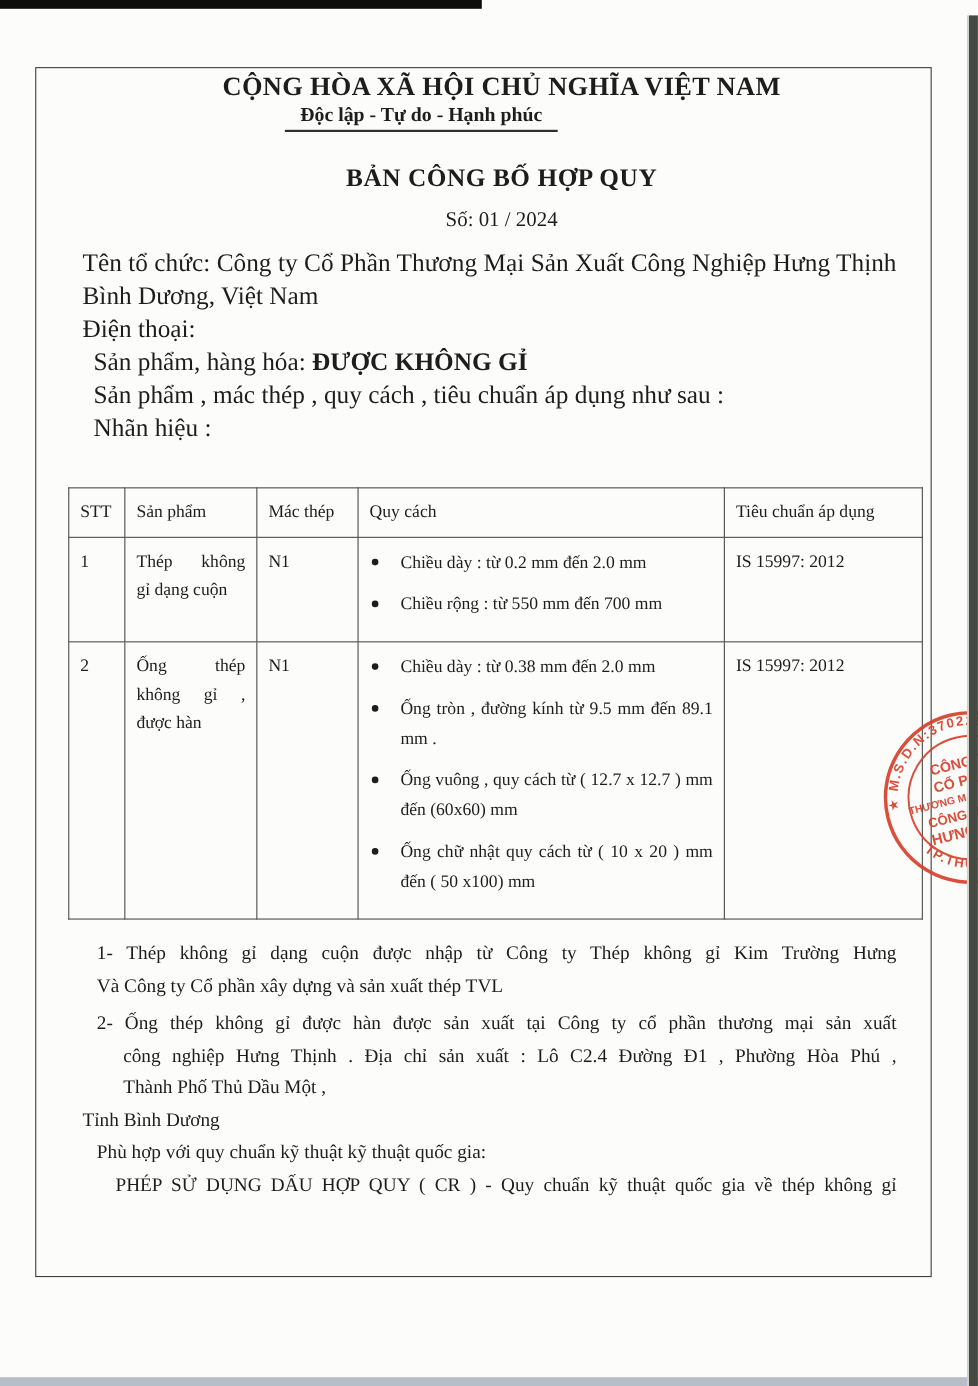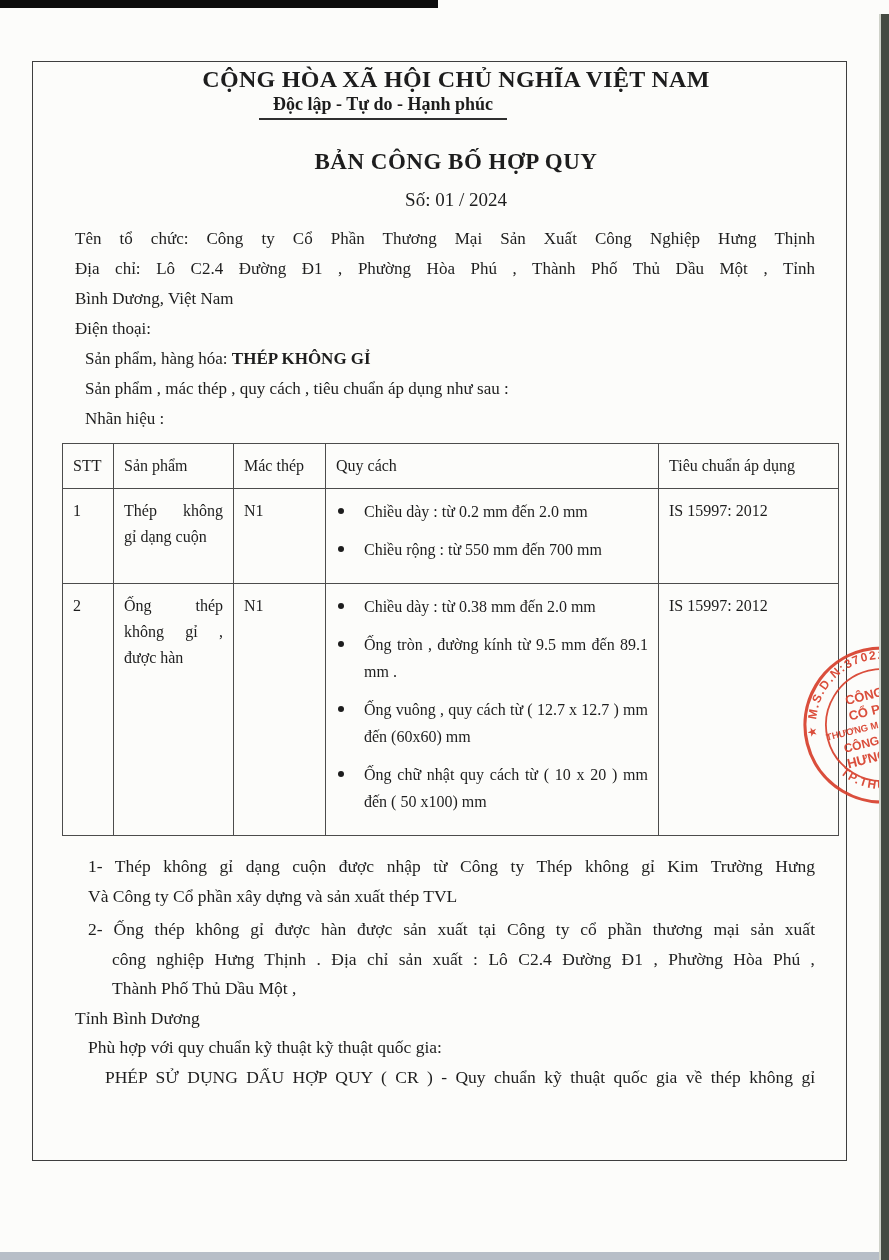--- a/index.html
+++ b/index.html
@@ -22,21 +22,21 @@
                border:1.5px solid #3e3e3e; background:transparent; z-index:1; }
 
   .heading-wrap { position:absolute; left:32px; top:0; width:848px; text-align:center; z-index:2; }
   .nat-title { position:absolute; top:66px; width:100%; font-size:24px; font-weight:bold; letter-spacing:.3px; }
   .nat-motto-line { position:absolute; top:94px; width:100%; transform:translateX(-73px); }
   .nat-motto { display:inline-block; font-size:18px; font-weight:bold;
                border-bottom:2px solid #2f2f2f; padding:0 14px 3px 14px; }
   .doc-title { position:absolute; top:149px; width:100%; font-size:23px; font-weight:bold; letter-spacing:.5px; }
   .doc-number{ position:absolute; top:189px; width:100%; font-size:19px; }
 
-  .info-block { position:absolute; left:75px; top:224px; width:740px; font-size:17px; line-height:30px; z-index:2; }
+  .info-block { position:absolute; left:75px; top:224px; width:740px; font-size:23px; line-height:30px; z-index:2; }
   .jfull { text-align:justify; text-align-last:justify; }
   .indent10 { padding-left:10px; }
   .bold { font-weight:bold; }
 
   .jline { text-align:justify; text-align-last:justify; }
   .jline.last { text-align-last:left; }
 
   
   .spec-table { position:absolute; left:62px; top:443px; z-index:2;
                 border-collapse:collapse; table-layout:fixed; width:776px; font-size:16px; }
@@ -87,25 +87,24 @@
   <div class="nat-motto-line">
     <span class="nat-motto">Độc lập - Tự do - Hạnh phúc</span>
   </div>
   <div class="doc-title">BẢN CÔNG BỐ HỢP QUY</div>
   <div class="doc-number">Số: 01 / 2024</div>
 </div>
 
 <div class="info-block">
   <div class="jfull">Tên tổ chức: Công ty Cổ Phần Thương Mại Sản Xuất Công Nghiệp Hưng Thịnh</div>
   <div>
-      <div class="jline">Địa chỉ: Lô C2.4 Đường Đ1 , Phường Hòa Phú , Thành Phố Thủ Dầu Một , Tỉnh</div>
       <div class="jline last">Bình Dương, Việt Nam</div>
     </div>
   <div>Điện thoại:</div>
-  <div class="indent10"><span>Sản phẩm, hàng hóa: </span><span class="bold">THÉP KHÔNG GỈ</span></div>
+  <div class="indent10"><span>Sản phẩm, hàng hóa: </span><span class="bold">ĐƯỢC KHÔNG GỈ</span></div>
   <div class="indent10">Sản phẩm , mác thép , quy cách , tiêu chuẩn áp dụng như sau :</div>
   <div class="indent10">Nhãn hiệu :</div>
 </div>
 
 <table class="spec-table">
   <colgroup>
     <col class="col-stt">
       <col class="col-name">
       <col class="col-grade">
       <col class="col-spec">

